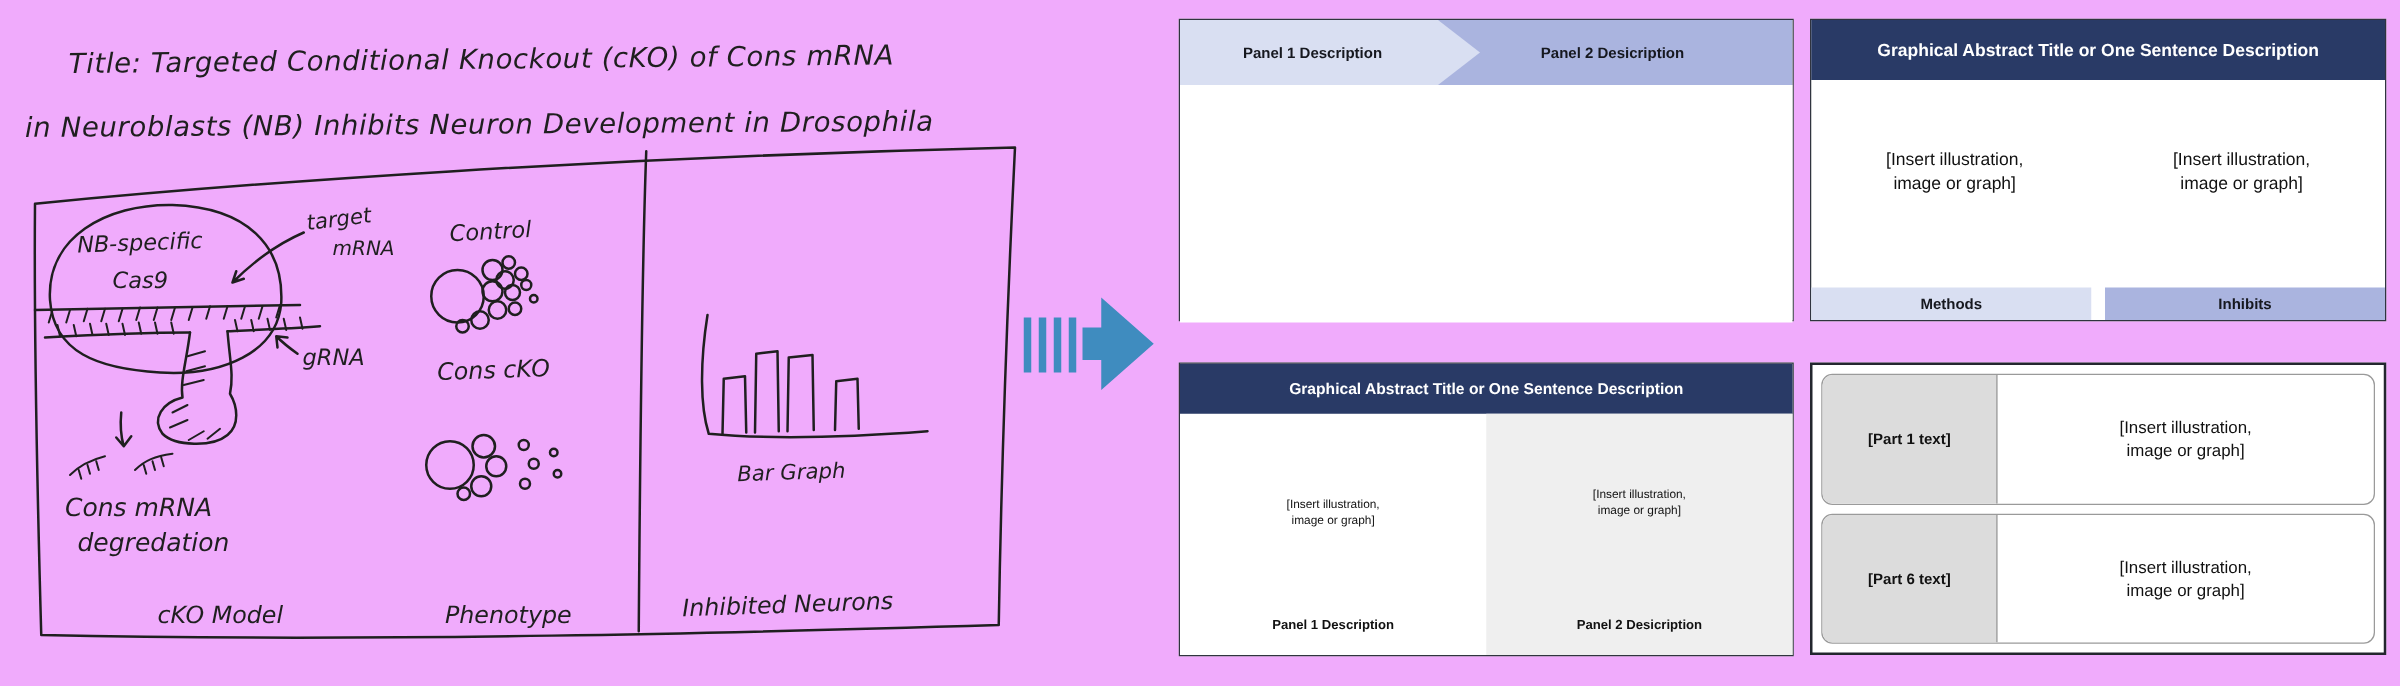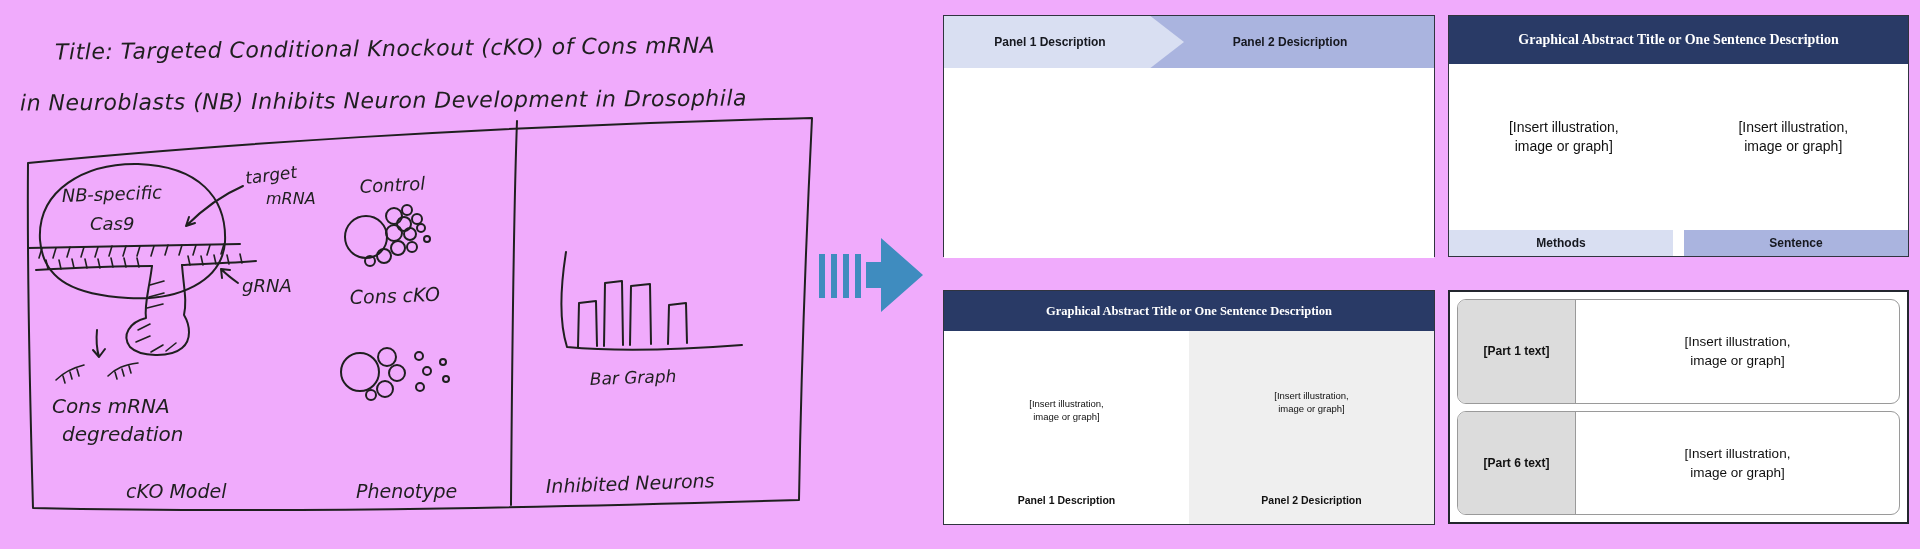--- a/index.html
+++ b/index.html
@@ -25,21 +25,21 @@
   .sketch-svg{position:absolute;left:0;top:0;}
   .sketch-svg path,.sketch-svg circle,.sketch-svg ellipse,.sketch-svg line{
     stroke:var(--ink);stroke-width:2;fill:none;stroke-linecap:round;stroke-linejoin:round;}
   .sketch-svg .thin{stroke-width:1.6;}
   .sketch-svg text{fill:var(--ink);stroke:none;font-family:"DejaVu Sans",sans-serif;font-style:italic;}
   .sketch-svg .blue{fill:var(--arrow);stroke:none;}
 
   
   .tpl{position:absolute;background:#fff;border:1px solid #30343f;}
   .navy-header{background:var(--navy);color:#fff;font-weight:bold;display:flex;
-               align-items:center;justify-content:center;text-align:center;font-family:Liberation Serif, serif;}
+               align-items:center;justify-content:center;text-align:center;}
 
   
   .tpl1{left:943px;top:15px;width:492px;height:242px;}
   .tpl1-header{position:relative;height:52px;overflow:hidden;}
   .tpl1 .seg2{position:absolute;left:202px;right:0;top:0;bottom:0;background:var(--band_mid);
               display:flex;align-items:center;justify-content:center;}
   .tpl1 .seg1{position:absolute;left:0;top:0;bottom:0;width:240px;background:var(--band_light);
               clip-path:polygon(0 0,86% 0,100% 50%,86% 100%,0 100%);
               display:flex;align-items:center;justify-content:center;padding-right:28px;}
   .band-label{font-size:12px;font-weight:bold;color:#16181f;}
@@ -67,21 +67,21 @@
   .tpl3 .ph{position:absolute;top:34%;left:0;width:100%;text-align:center;
             font-size:9.5px;line-height:13px;color:#111;}
   .tpl3 .col.right .ph{top:30%;}
   .tpl3 .cap{position:absolute;bottom:18px;left:0;width:100%;text-align:center;
              font-size:10.5px;font-weight:bold;color:#111;}
 
   
   .tpl4{left:1448px;top:290px;width:461px;height:234px;border:2px solid #23262e;
         display:flex;flex-direction:column;gap:7px;padding:7px;}
   .part-row{flex:1;border:1px solid #9a9a9a;border-radius:9px;overflow:hidden;display:flex;background:#fff;}
-  .part-label{width:118px;background:var(--part_gray);border-right:1px solid #9a9a9a;
+  .part-label{width:140px;background:var(--part_gray);border-right:1px solid #9a9a9a;
               display:flex;align-items:center;justify-content:center;
               font-size:12px;font-weight:bold;color:#111;}
   .part-body{flex:1;display:flex;align-items:center;justify-content:center;
              text-align:center;font-size:13.5px;line-height:19px;color:#111;}
 </style>
 </head>
 <body>
 
 <div class="canvas">
 
@@ -195,21 +195,21 @@
         <div>[Insert illustration,</div>
         <div>image or graph]</div>
       </div>
       <div class="ph right">
         <div>[Insert illustration,</div>
         <div>image or graph]</div>
       </div>
     </div>
     <div class="tpl2-footer">
       <div class="half methods">Methods</div>
-      <div class="half results">Sentence</div>
+      <div class="half results">Inhibits</div>
     </div>
   </div>
 
   <div class="tpl tpl3">
     <div class="navy-header">
       <span>Graphical Abstract Title or One Sentence Description</span>
     </div>
     <div class="tpl3-body">
       <div class="col left">
         <div class="ph">

